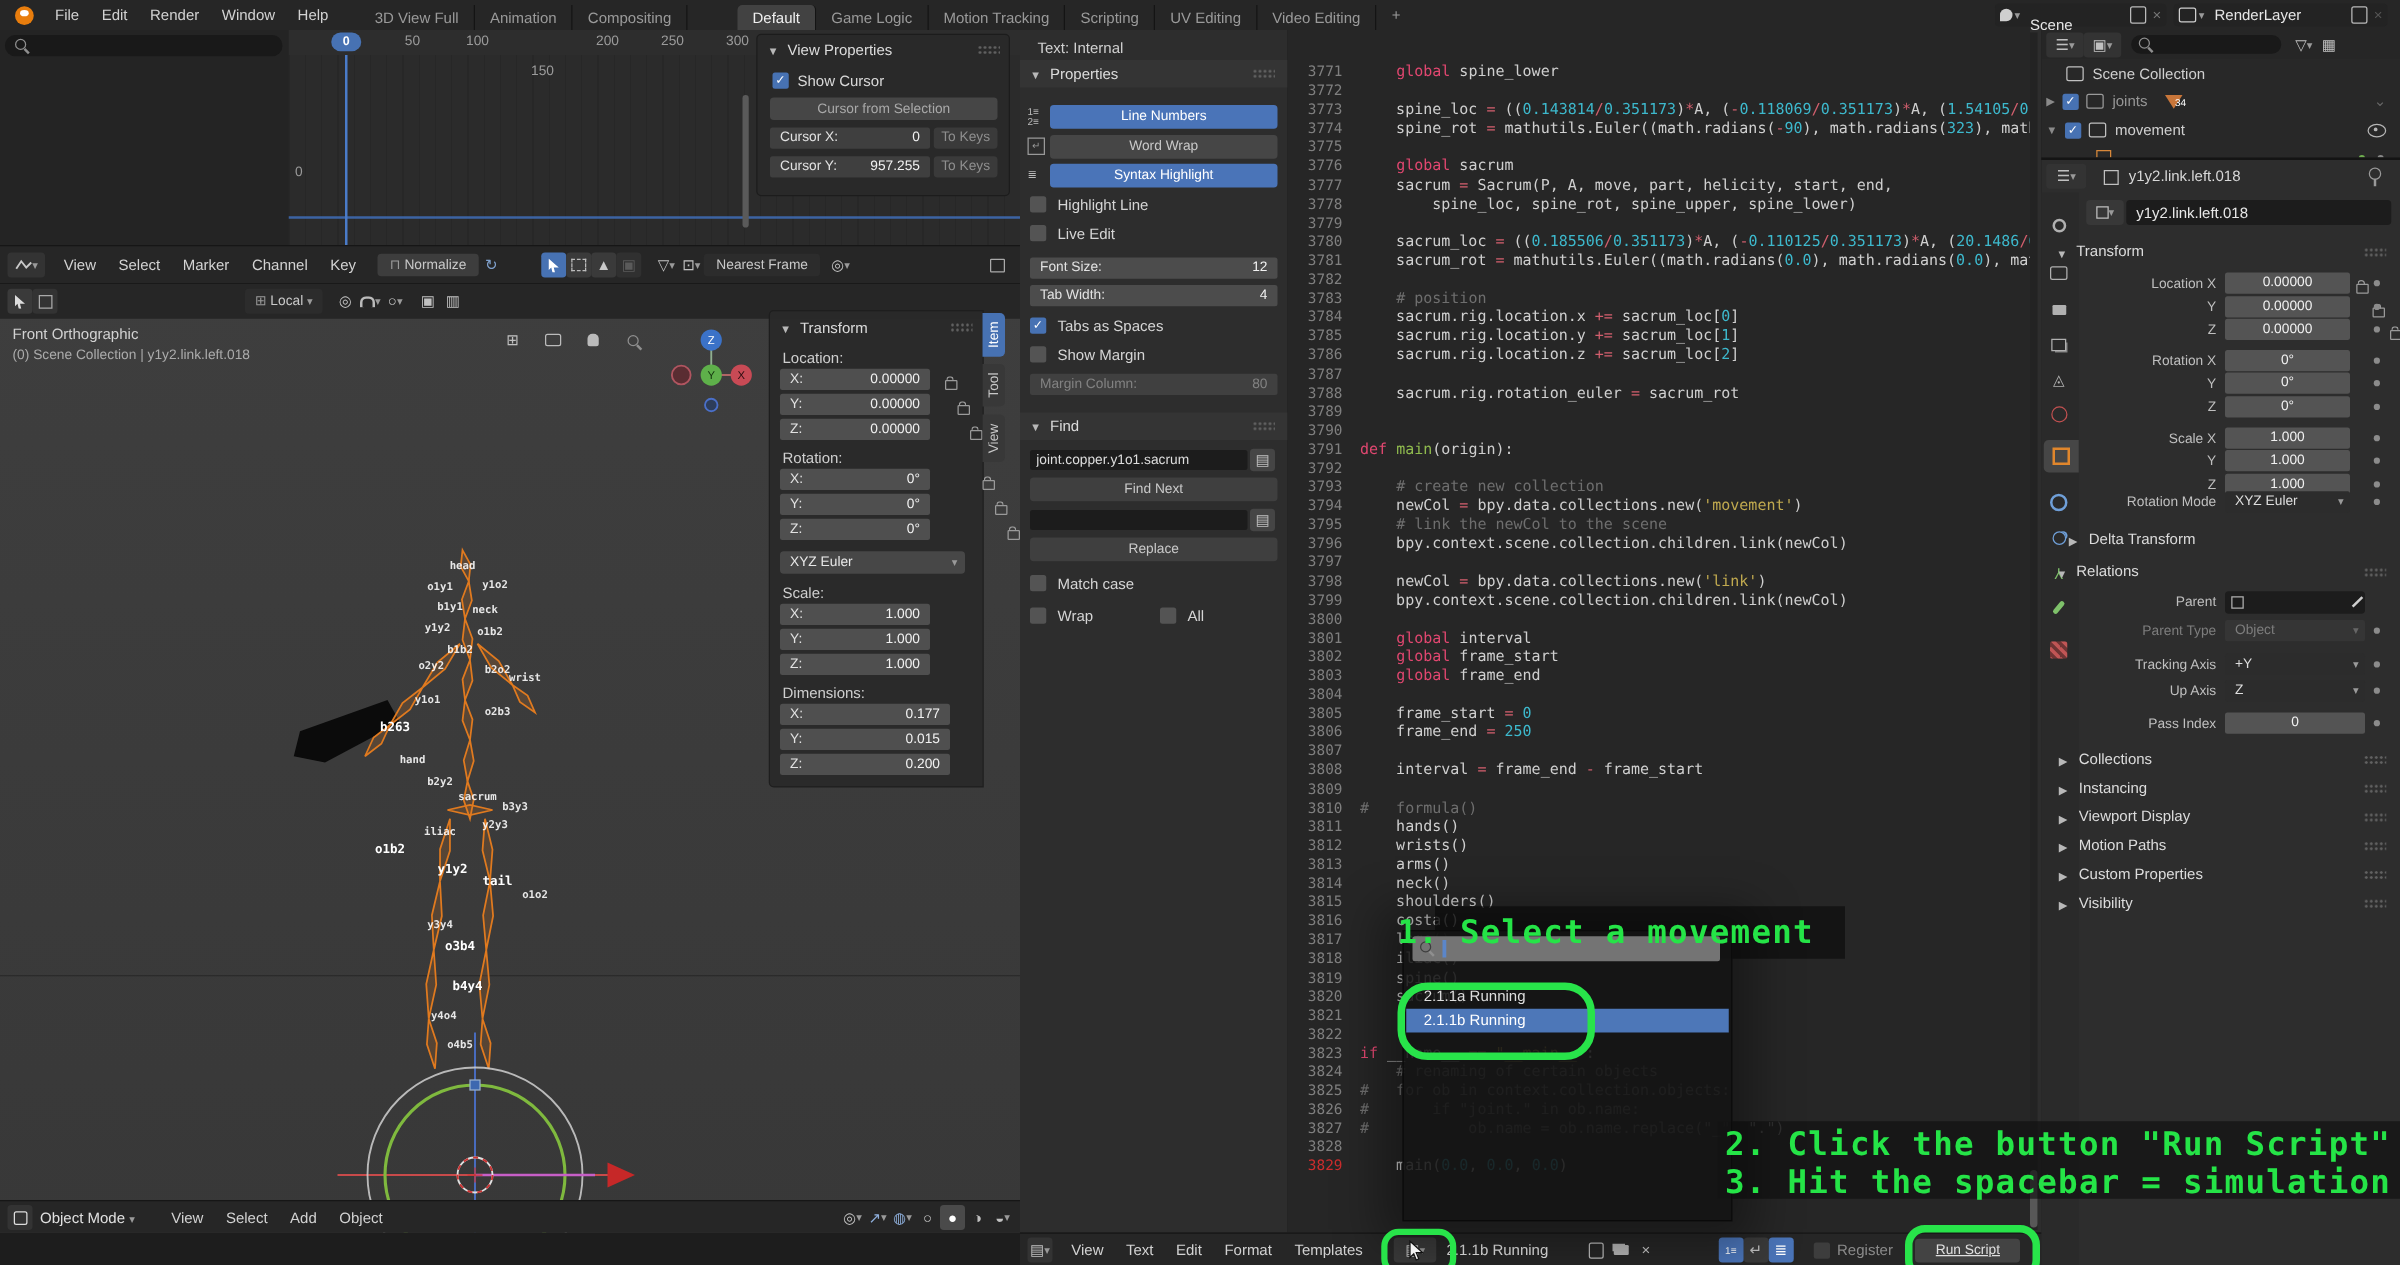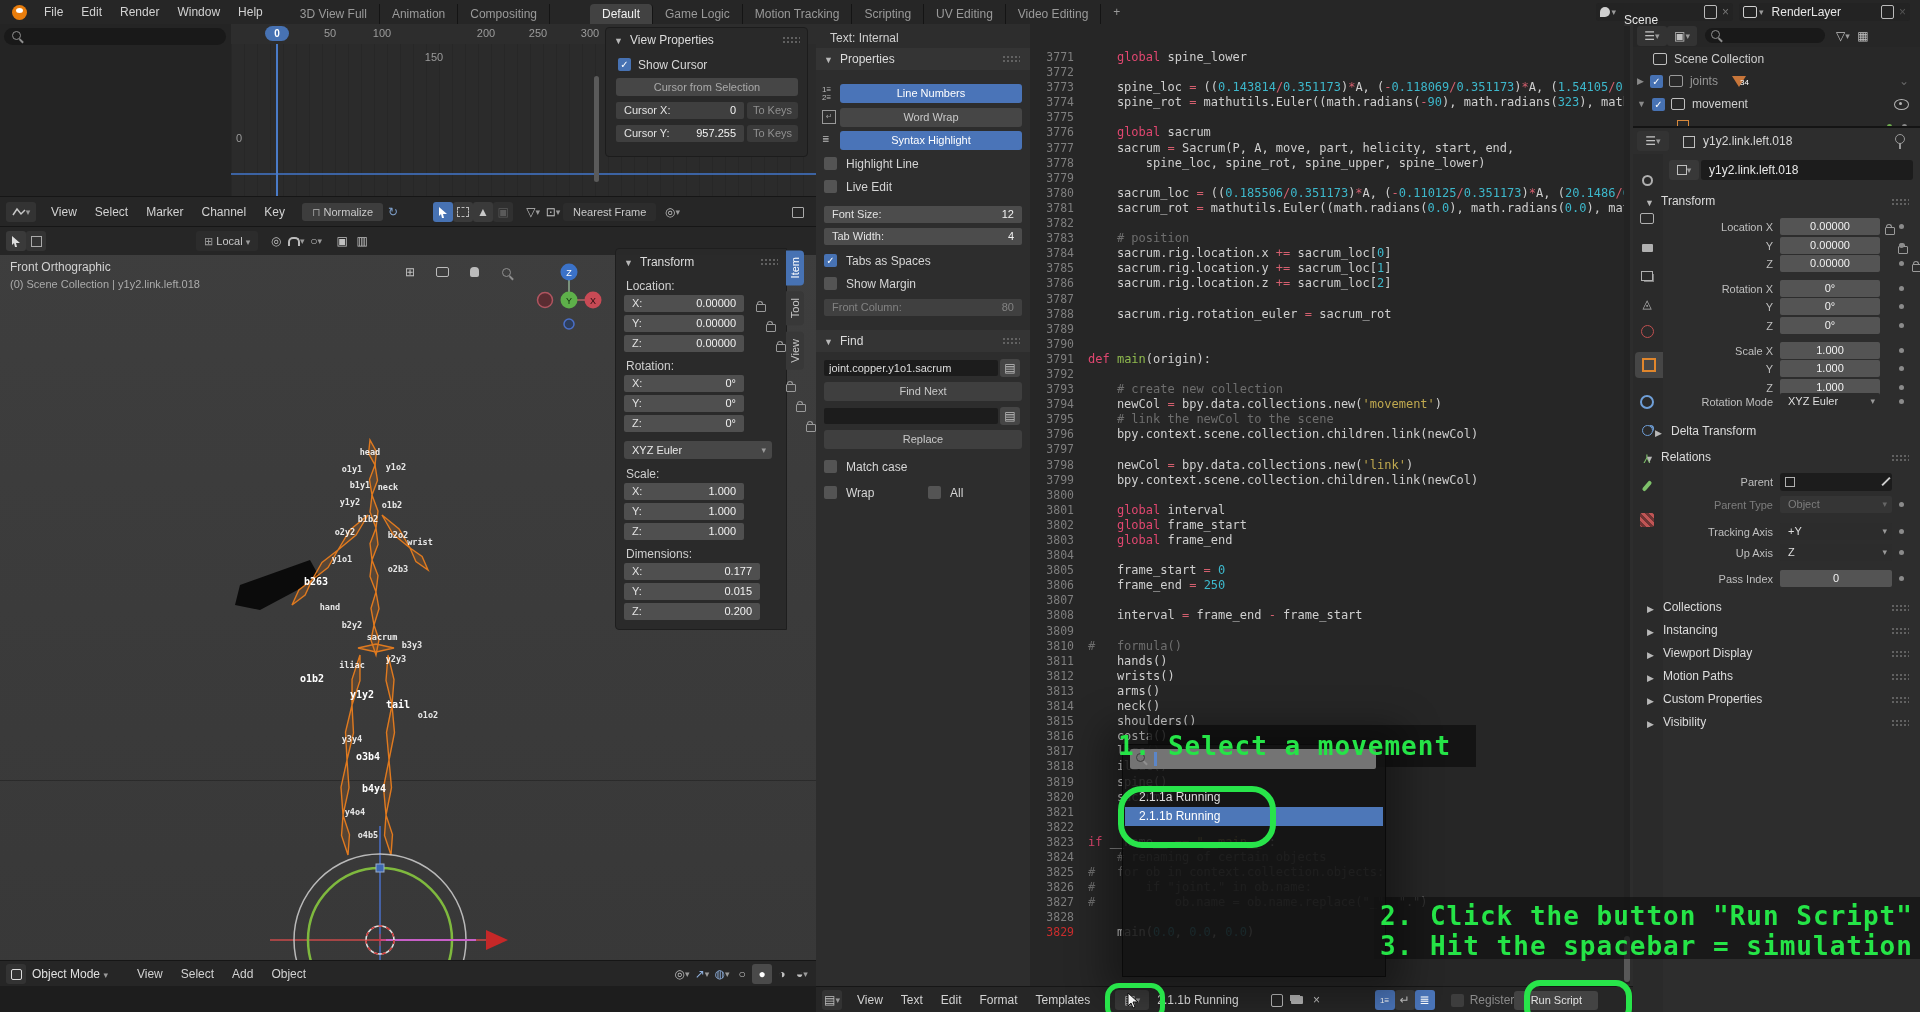--- a/index.html
+++ b/index.html
@@ -396,21 +396,21 @@
       </div>
       <div class="fld" style="left:8px;top:204px;width:198px;background:#4c4c4c;">
         <span class="lab">Tab Width:</span>
           <span class="val">4</span>
       </div>
       <span class="chk on abs" style="left:8px;top:230px;">✓</span>
       <span class="abs" style="left:30px;top:230px;color:#d5d5d5;">Tabs as Spaces</span>
       <span class="chk abs" style="left:8px;top:253px;"></span>
       <span class="abs" style="left:30px;top:253px;color:#d5d5d5;">Show Margin</span>
       <div class="fld" style="left:8px;top:275px;width:198px;background:#404040;color:#828282;">
-        <span class="lab" style="color:#828282;">Front Column:</span>
+        <span class="lab" style="color:#828282;">Margin Column:</span>
           <span class="val" style="color:#828282;">80</span>
       </div>
 
       <div class="abs" style="left:0;top:306px;width:214px;height:22px;background:#343434;">
         <span class="tri abs" style="left:8px;top:7px;">▼</span>
         <span class="phead" style="left:24px;top:4px;">Find</span>
         <span class="grip abs" style="left:186px;top:7px;"></span>
       </div>
       <input style="position: absolute; left: 8px; top: 336px; width: 164px; height: 16px; background: rgb(28, 28, 28); border: none; border-radius: 2px; color: rgb(222, 222, 222); font-size: 11px; font-family: &quot;Liberation Sans&quot;, sans-serif; padding: 0px 5px;" value="joint.copper.y1o1.sacrum">
       <span class="ibtn abs" style="left:184px;top:335px;background:#454545;height:18px;">▤</span>
@@ -511,21 +511,21 @@
     <span class="ibtn">
         <span style="width:12px;height:8px;background:#b5b5b5;border-radius:1px;box-shadow:-2px -2px 0 -1px #b5b5b5;"></span>
       </span>
     <span class="ibtn" style="color:#c8c8c8;">×</span>
     <span style="width:48px;"></span>
     <span class="ibtn" style="background:#4a74b8;color:#fff;font-size:8px;">1≡</span>
     <span class="ibtn" style="background:#3a3a3a;">↵</span>
     <span class="ibtn" style="background:#4a74b8;color:#fff;">≣</span>
     <span class="chk" style="margin-left:16px;background:#3d3d3d;"></span>
     <span style="color:#8a8a8a;padding-left:6px;">Register</span>
-    <span class="btn" style="width:84px;height:19px;line-height:19px;background:#434343;color:#e0e0e0;">Run Script</span>
+    <span class="btn" style="margin-left:18px;width:84px;height:19px;line-height:19px;background:#434343;color:#e0e0e0;text-decoration:underline;">Run Script</span>
   </div>
 
   <div class="region" style="left:1633px;top:24px;width:287px;height:102px;background:#282828;">
     <div class="abs hdrbar" style="left:0;top:0;width:287px;height:23px;border-top:none;background:#262626;">
       <span class="ibtn" style="margin-left:4px;background:#333;width:30px;">☰<span class="caret">▾</span></span>
       <span class="ibtn" style="background:#333;width:30px;">▣<span class="caret">▾</span></span>
       <span style="width:120px;height:15px;background:#191919;border-radius:8px;margin-left:8px;position:relative;">
           <span class="mag" style="position:absolute;left:6px;top:2px;"></span>
         </span>
       <span class="ibtn" style="margin-left:8px;">▽<span class="caret">▾</span></span>

